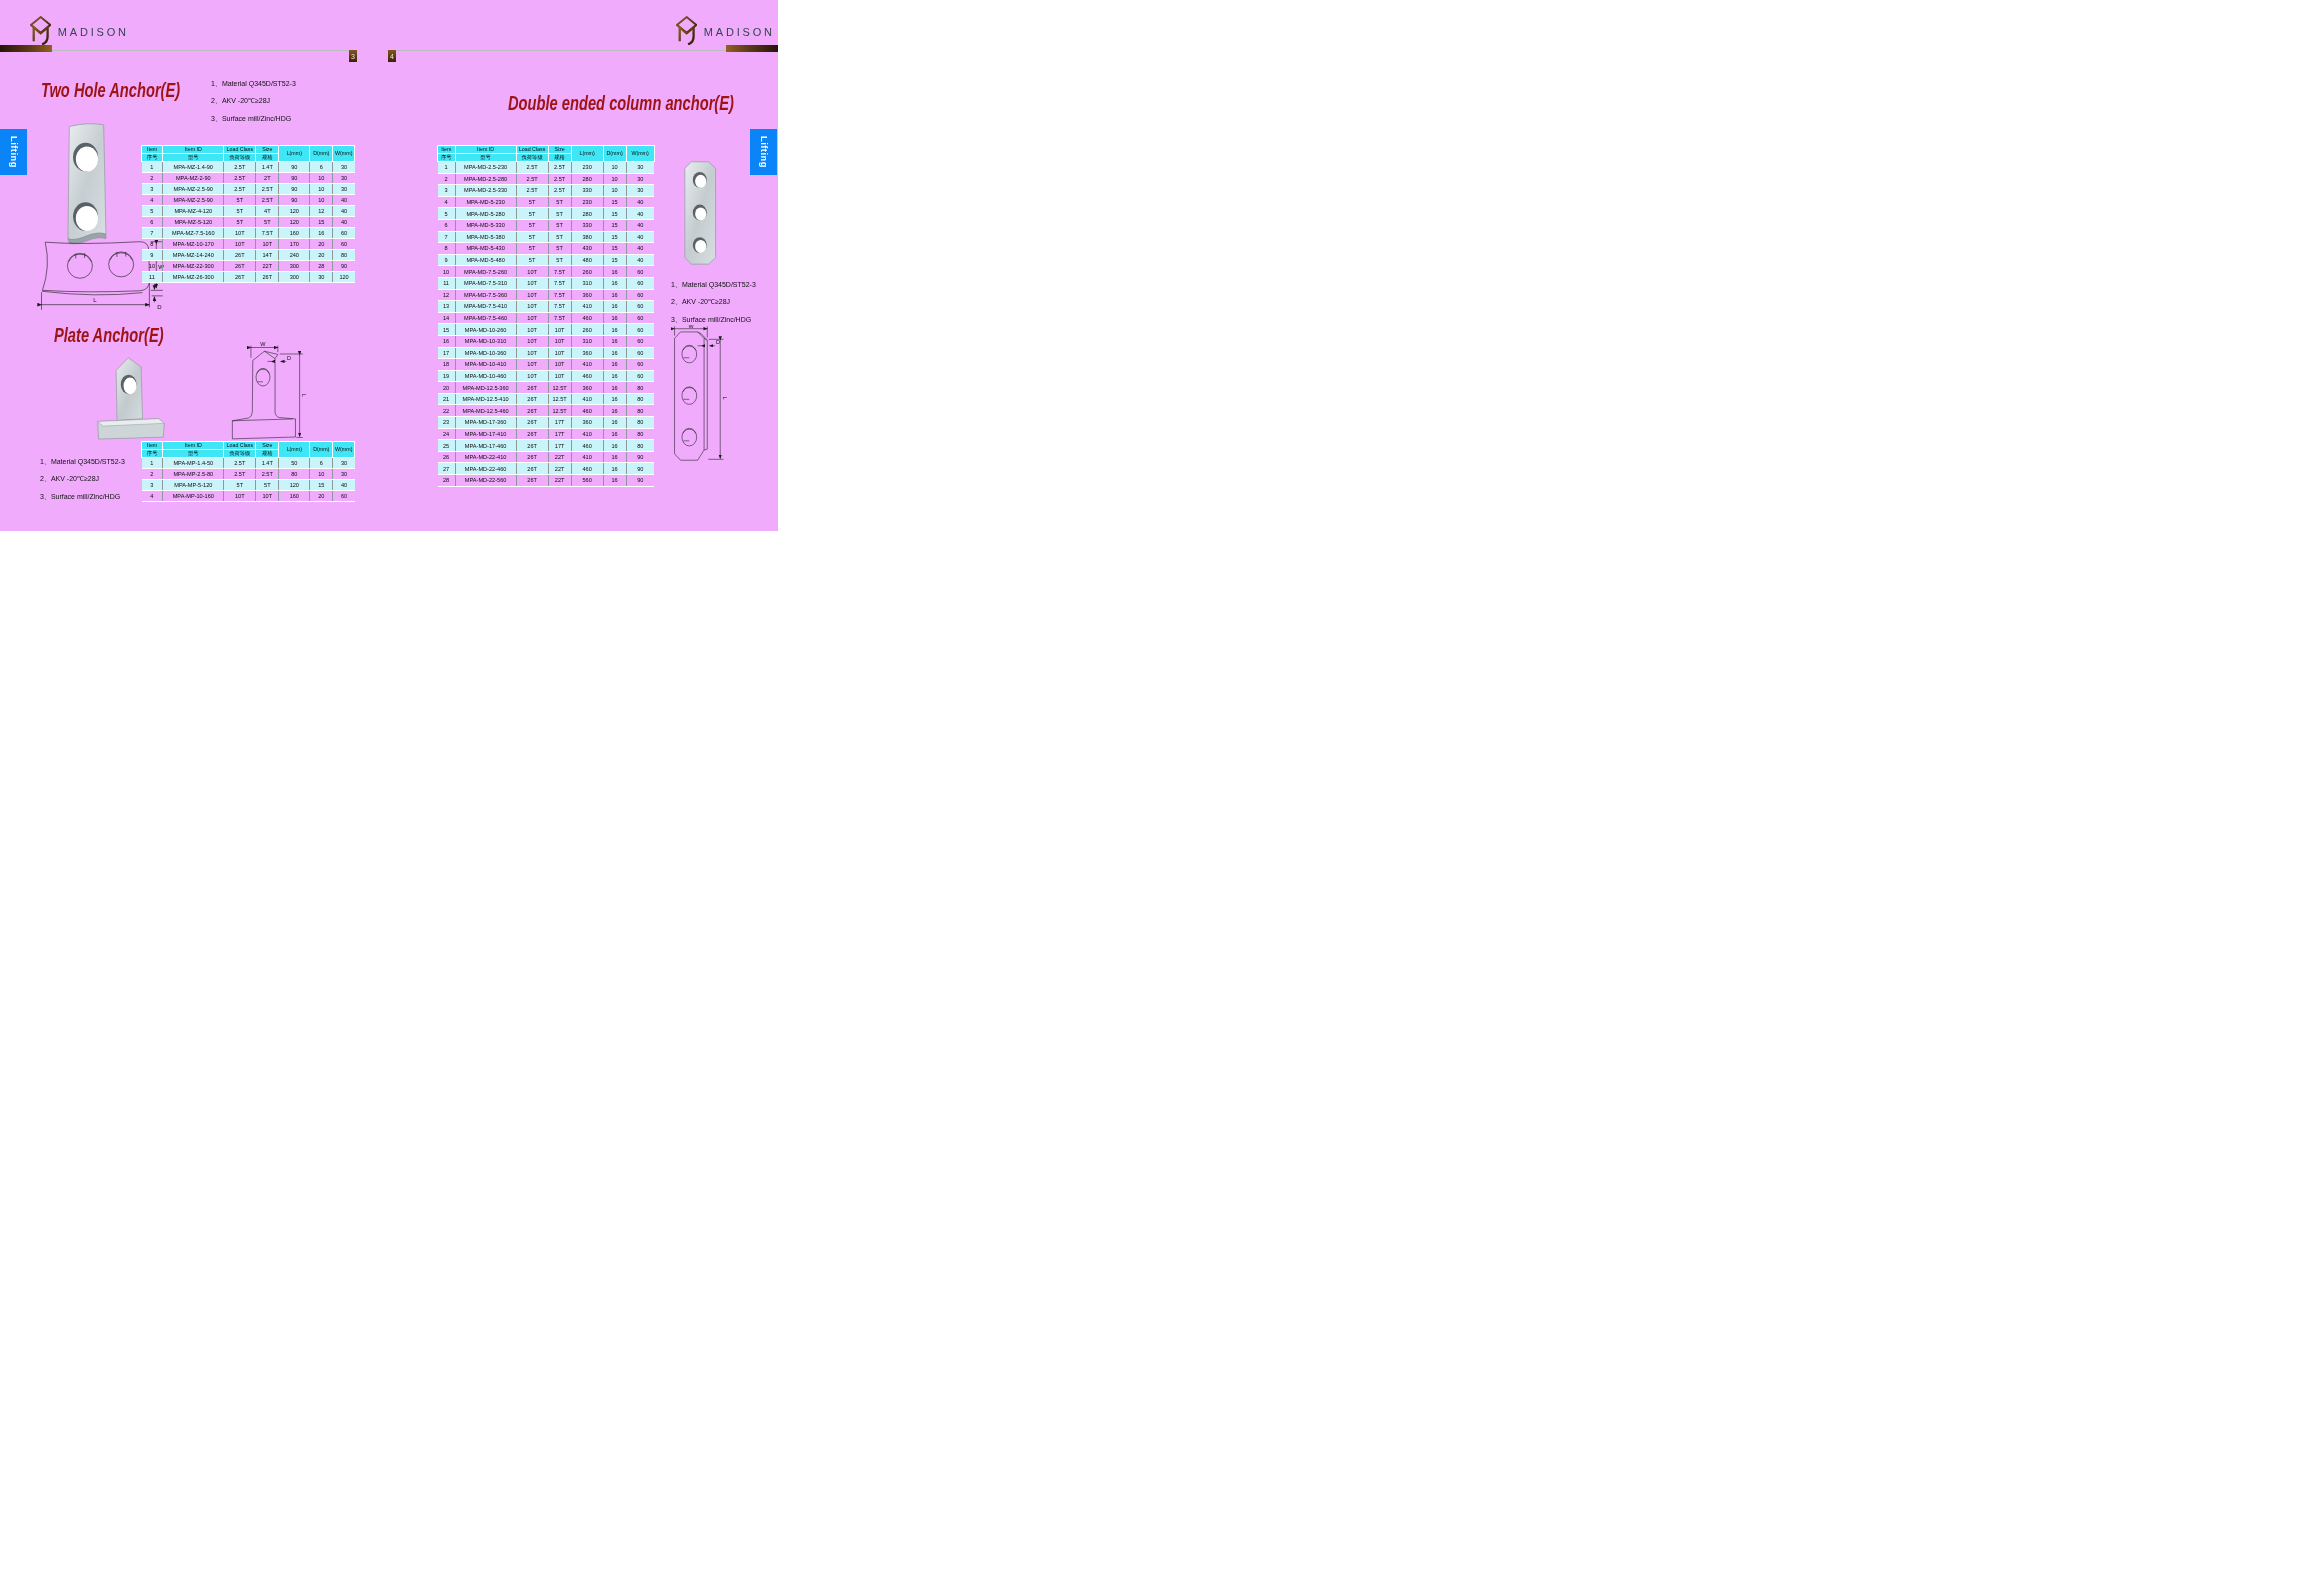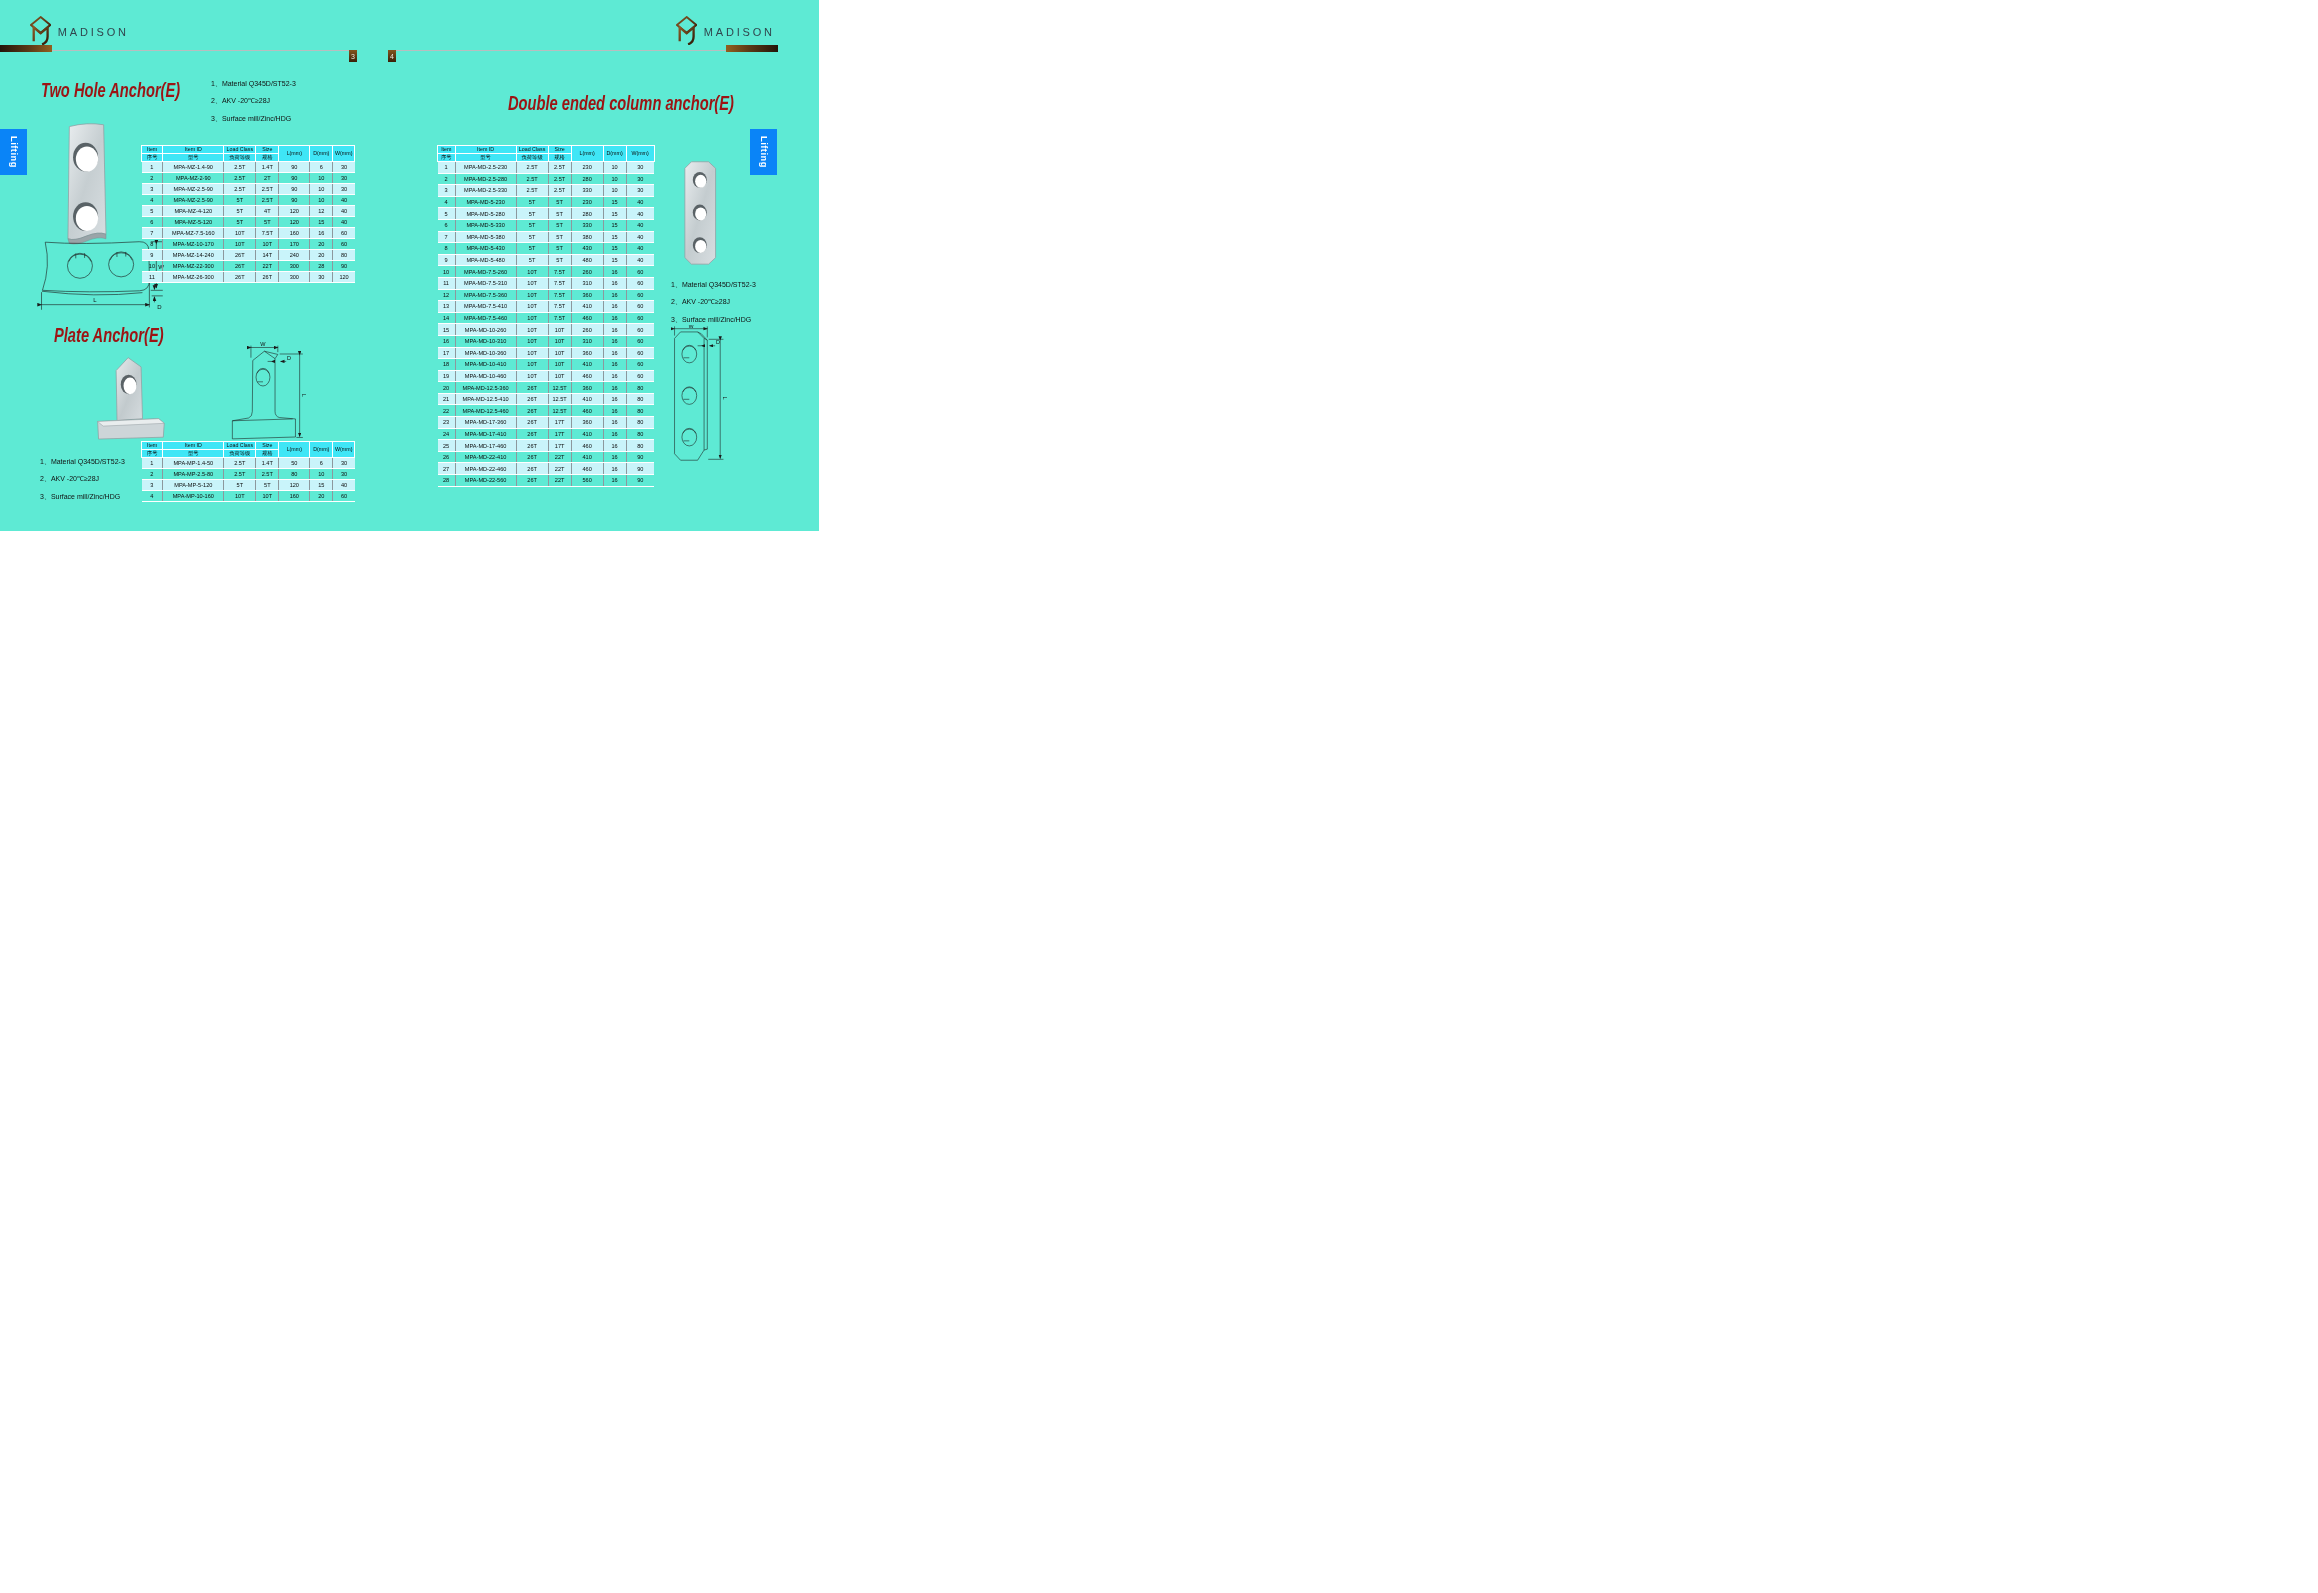--- a/index.html
+++ b/index.html
@@ -1,17 +1,17 @@
 <!DOCTYPE html>
 <html style="font-size:7.4px"><head>
 <meta charset="utf-8">
 <style>
   html,body{margin:0;padding:0;background:#ffffff;}
   body{font-family:"Liberation Sans", sans-serif;}
-  .page{position:relative;width:778px;height:531px;background:#5eead4;overflow:hidden;padding-left:41px;}
+  .page{position:relative;width:778px;height:531px;background:#f0abfc;overflow:hidden;}
 
   
   .logo{position:absolute;display:flex;align-items:center;gap:6.5px;}
   .logo-left{left:30px;top:16px;}
   .logo-right{left:676px;top:16px;}
   .logo-text{font-size:11px;letter-spacing:2.8px;color:#31454d;font-weight:500;}
   .bar{position:absolute;height:6.5px;top:45px;}
   .bar-left{left:0;width:52px;background:linear-gradient(90deg,#24150a,#5a3917 55%,#93601f);}
   .bar-right{left:726px;width:52px;background:linear-gradient(270deg,#24150a,#5a3917 55%,#93601f);}
   .rule{position:absolute;top:50px;height:0.9px;background:#b9bdbf;}

